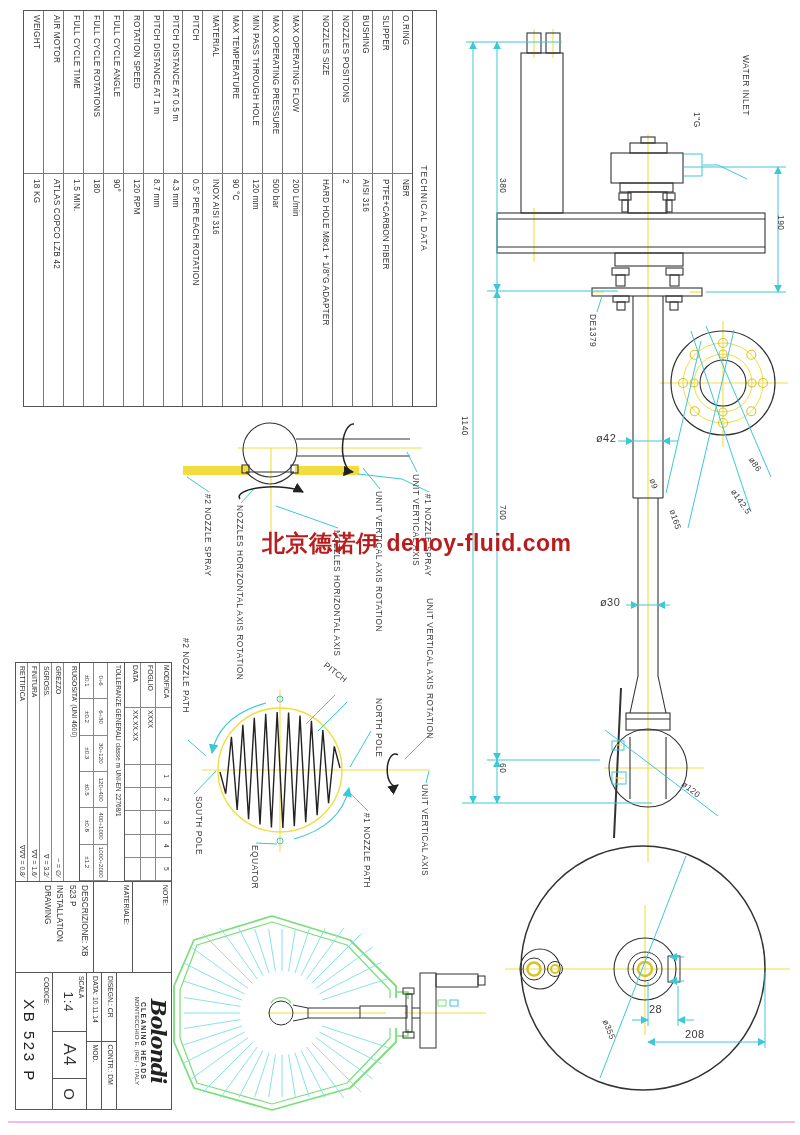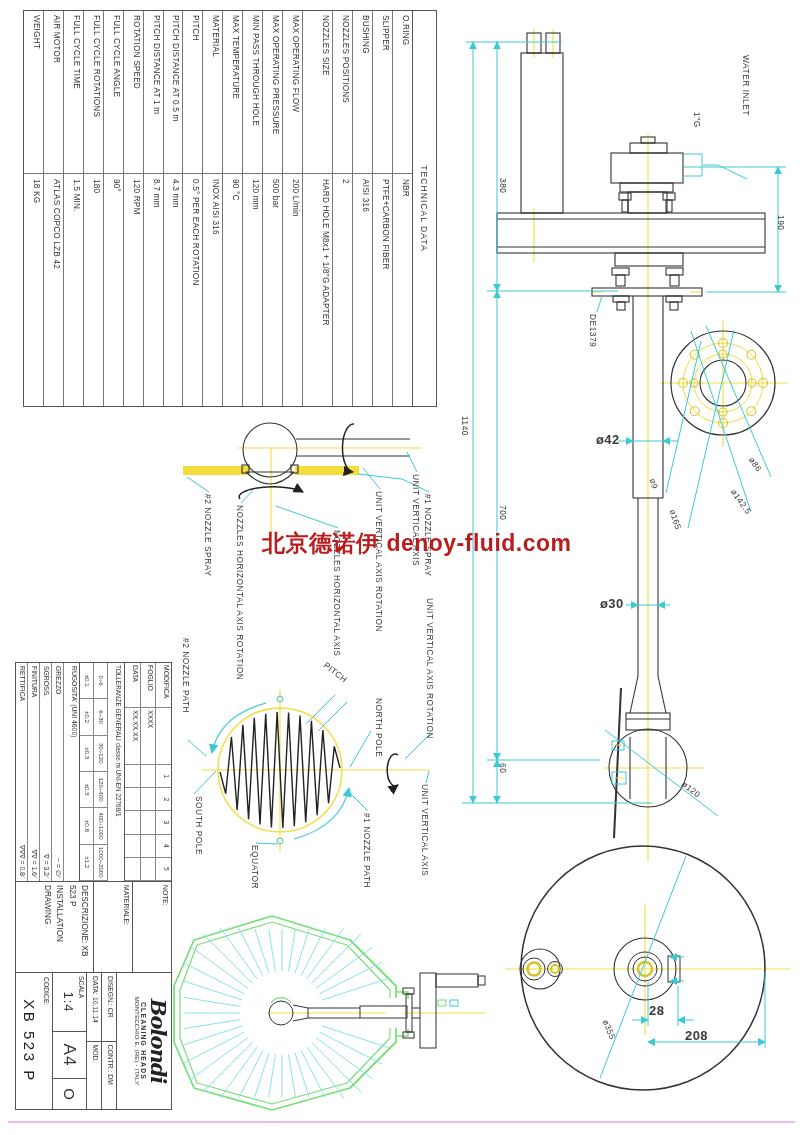--- a/index.html
+++ b/index.html
@@ -52,21 +52,21 @@
   .scl-a{width:52px;padding:1px 3px;}
   .scl-a .big{font-size:13px;letter-spacing:1px;text-align:center;margin-top:2px;}
   .scl-b{width:46px;font-size:17px;display:flex;align-items:center;justify-content:center;letter-spacing:1px;}
   .scl-c{flex:1;font-size:15px;display:flex;align-items:center;justify-content:center;}
   .cod{flex:1;padding:2px 4px;}
   .cod .big{font-size:15px;letter-spacing:2.5px;margin-top:5px;text-align:center;color:#222;}
   
   .vt{position:absolute;writing-mode:vertical-rl;text-orientation:sideways;
       font-size:8.4px;letter-spacing:.5px;white-space:nowrap;color:#3a3a3a;line-height:1.1;}
   .vt2{white-space:normal;width:21px;line-height:1.05;}
-  .hz{position:absolute;font-size:13px;letter-spacing:.4px;white-space:nowrap;color:#3a3a3a;font-weight:bold;}
+  .hz{position:absolute;font-size:11px;letter-spacing:.4px;white-space:nowrap;color:#3a3a3a;}
   .diag{position:absolute;font-size:8.4px;letter-spacing:.4px;white-space:nowrap;color:#3a3a3a;transform-origin:left top;}
   .watermark{position:absolute;left:262px;top:528px;font-size:23px;font-weight:bold;color:#b91c1c;letter-spacing:.5px;}
   .pinkline{position:absolute;left:8px;top:1121px;width:787px;height:2px;background:#efbcec;}
 </style>
 </head>
 <body>
 
 <svg id="cad" width="800" height="1135" viewBox="0 0 800 1135" style="position:absolute;left:0;top:0">
   <defs>
     <marker id="arr" viewBox="0 0 10 10" refX="9" refY="5" markerWidth="8" markerHeight="8" orient="auto-start-reverse">

